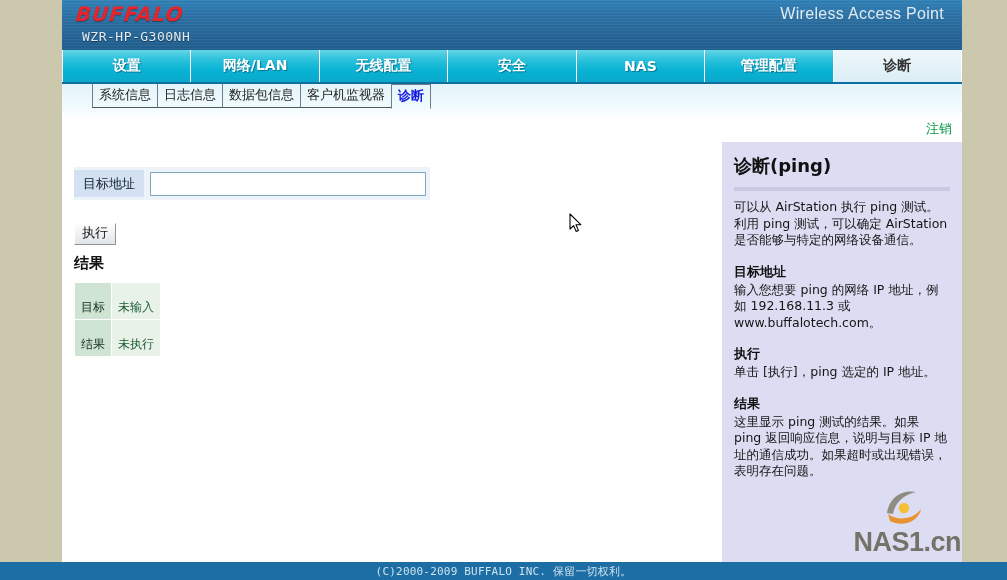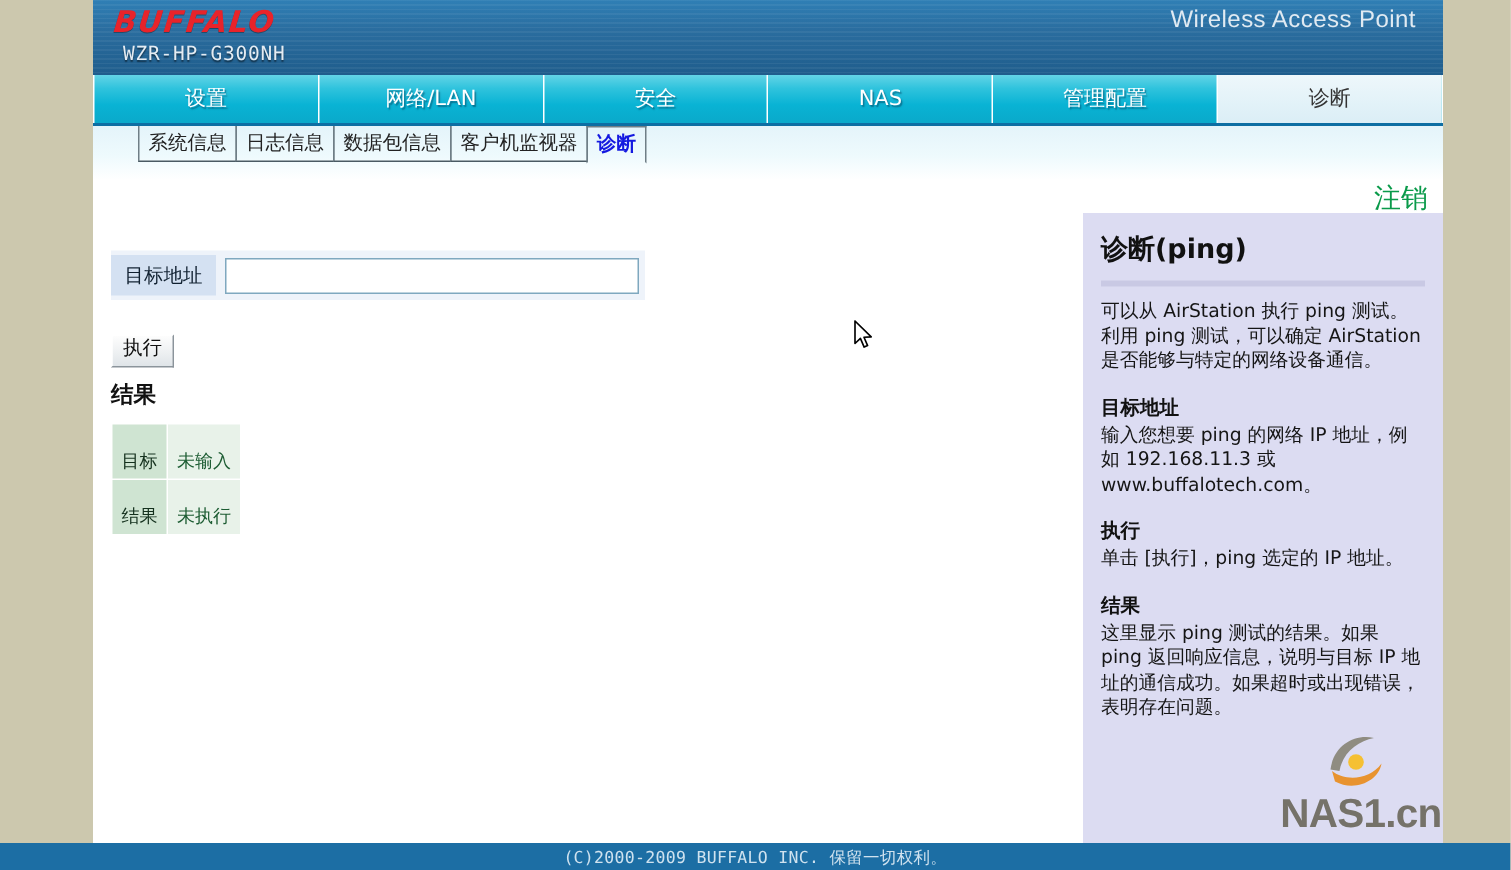--- a/index.html
+++ b/index.html
@@ -103,21 +103,21 @@
     border-bottom: 2px solid #0d6ea3;
   }
   .navtab {
     flex: 1 1 0;
     display: flex;
     align-items: center;
     justify-content: center;
     border-right: 1px solid #ffffff;
     font-family: "DejaVu Sans", sans-serif;
     font-size: 14px;
-    font-weight: normal;
+    font-weight: bold;
     color: #ffffff;
     text-shadow: 1px 1px 1px rgba(0,60,90,0.55);
     cursor: pointer;
     box-sizing: border-box;
   }
   .navtab:first-child { border-left: 1px solid #ffffff; }
   .navtab.active {
     background: linear-gradient(to bottom, #eef7fb 0%, #e2f2f8 60%, #dbeef6 100%);
     color: #333333;
     text-shadow: none;
@@ -159,21 +159,21 @@
   #logout-row {
     position: relative;
     height: 22px;
     background: linear-gradient(to bottom,#ffffff 0%, #ffffff 100%);
   }
   #logout-link {
     position: absolute;
     right: 10px;
     top: 0px;
     font-family: "DejaVu Sans", sans-serif;
-    font-size: 18px;
+    font-size: 13px;
     color: #0a9a4a;
     text-decoration: none;
     cursor: pointer;
   }
 
   
   #body-area {
     position: relative;
     height: 455px;
     background: #ffffff;
@@ -367,20 +367,21 @@
 
     <div id="header">
       <div class="buffalo-logo">BUFFALO</div>
       <div class="model-name">WZR-HP-G300NH</div>
       <div class="wap-label">Wireless Access Point</div>
     </div>
 
     <div id="mainnav">
       <div class="navtab">设置</div>
       <div class="navtab">网络/LAN</div>
+      <div class="navtab">无线配置</div>
       <div class="navtab">安全</div>
       <div class="navtab">NAS</div>
       <div class="navtab">管理配置</div>
       <div class="navtab active">诊断</div>
     </div>
 
     <div id="subnav-wrap">
       <div id="subnav">
         <div class="subtab">系统信息</div>
         <div class="subtab">日志信息</div>

